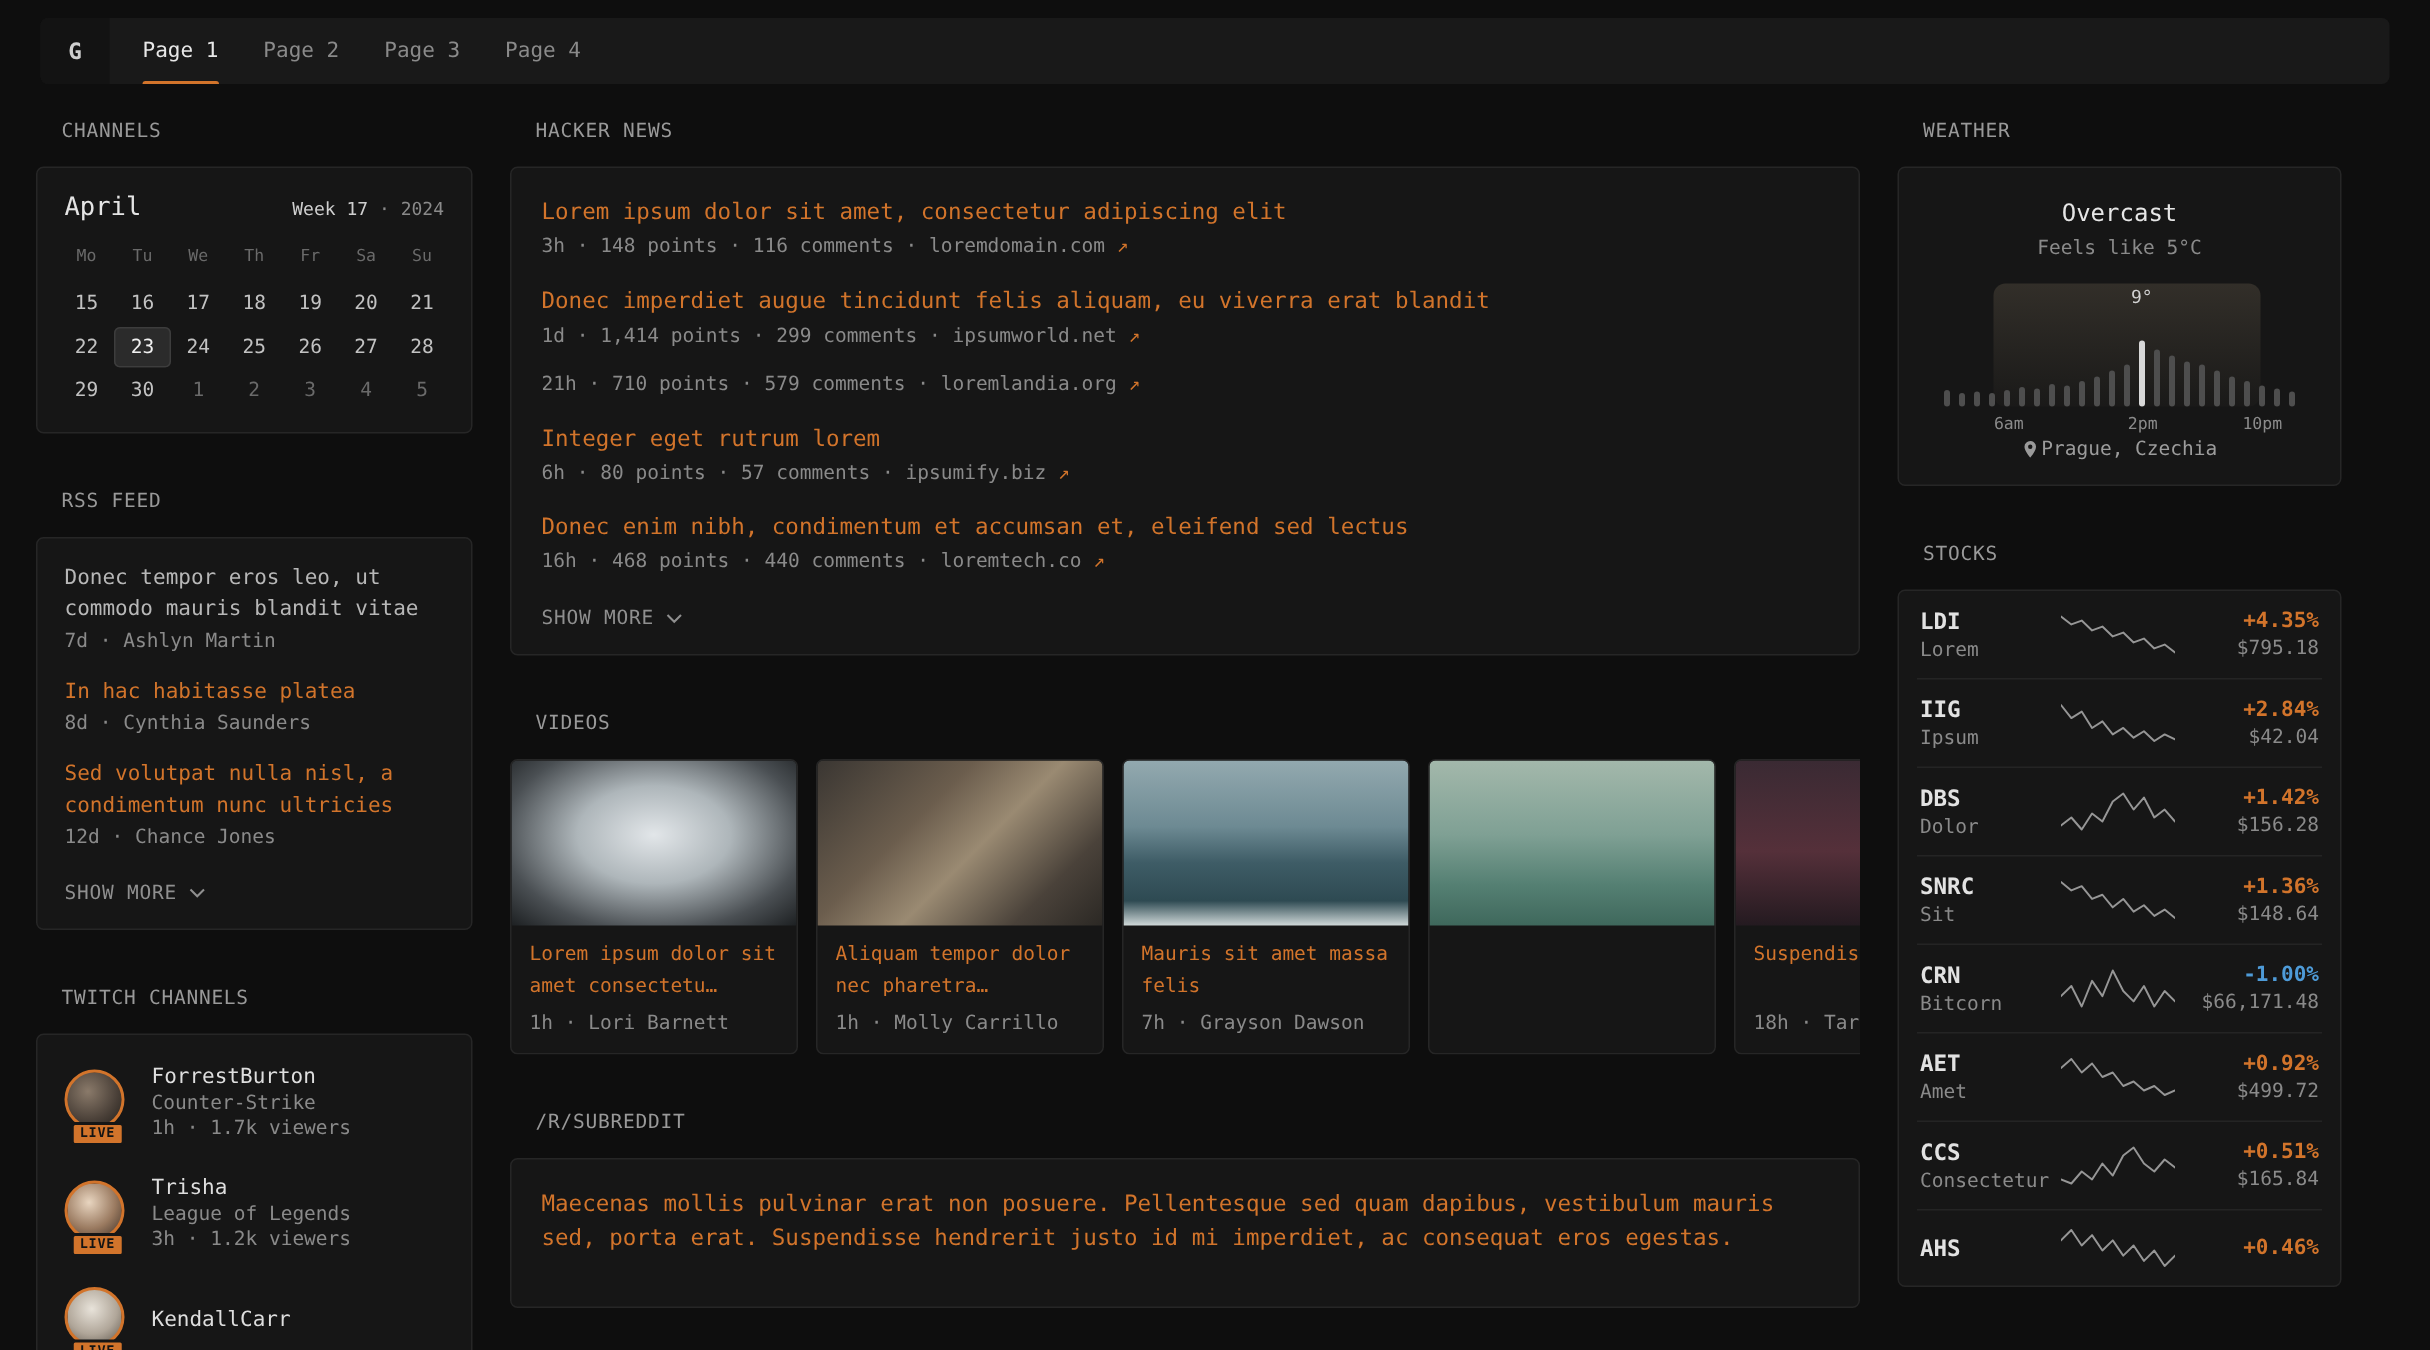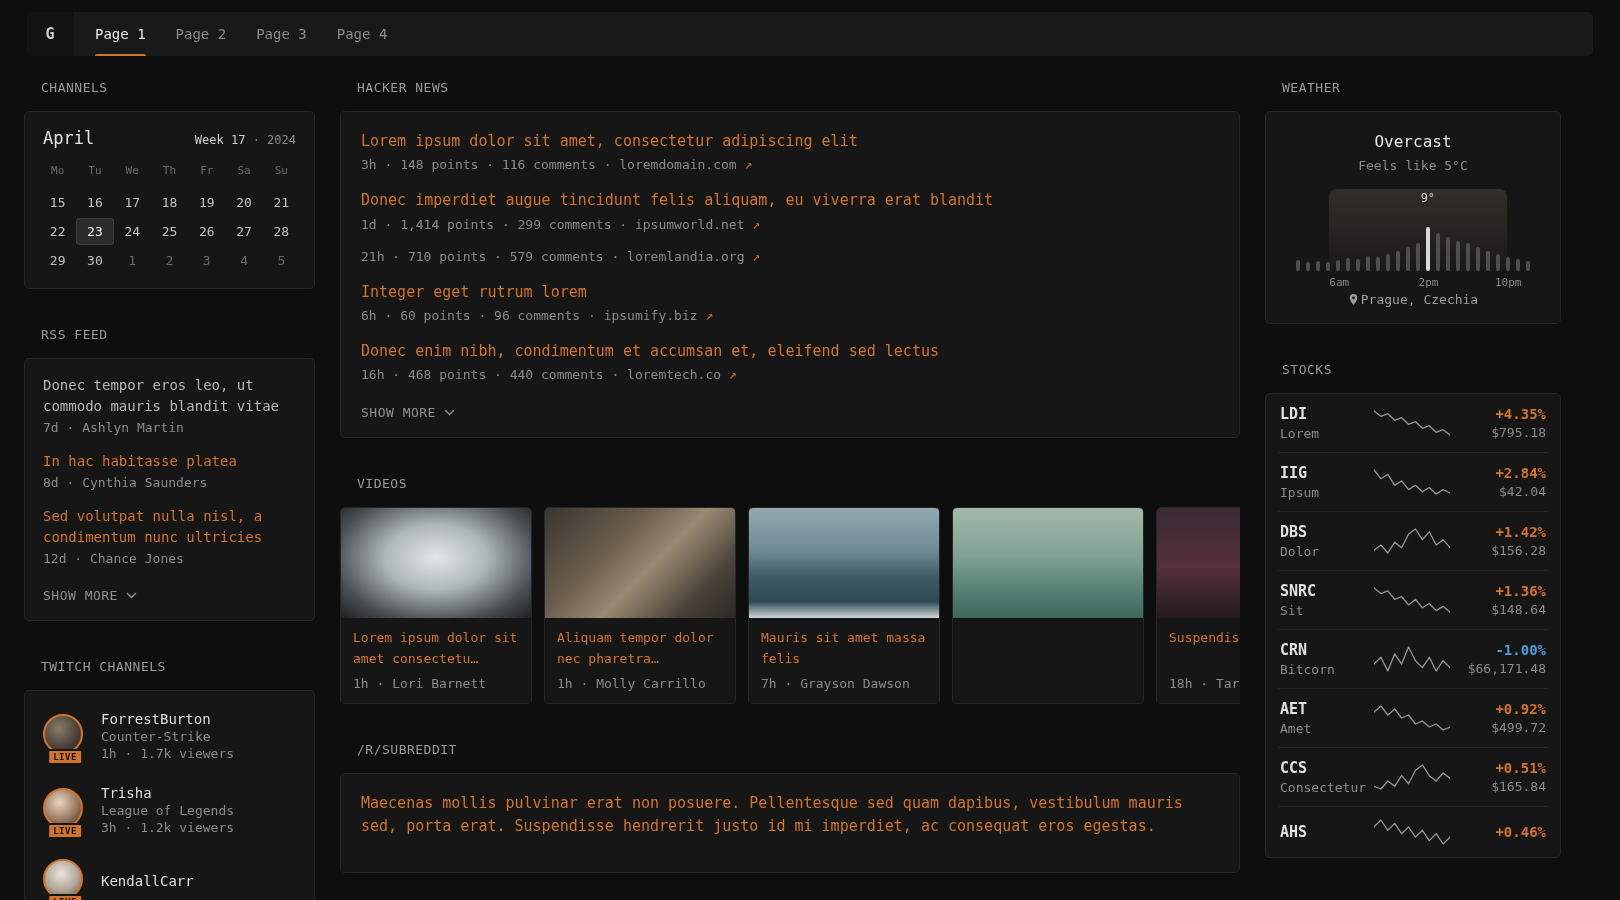--- a/index.html
+++ b/index.html
@@ -262,21 +262,21 @@
             </div>
             <div class="hn-item">
               <a class="hn-title">Donec imperdiet augue tincidunt felis aliquam, eu viverra erat blandit</a>
               <div class="hn-meta"><span>1d · 1,414 points · 299 comments · </span><a class="hn-domain">ipsumworld.net</a><span class="arrow"> ↗</span></div>
             </div>
             <div class="hn-item">
               <div class="hn-meta"><span>21h · 710 points · 579 comments · </span><a class="hn-domain">loremlandia.org</a><span class="arrow"> ↗</span></div>
             </div>
             <div class="hn-item">
               <a class="hn-title">Integer eget rutrum lorem</a>
-              <div class="hn-meta"><span>6h · 60 points · 96 comments · </span><a class="hn-domain">ipsumify.biz</a><span class="arrow"> ↗</span></div>
+              <div class="hn-meta"><span>6h · 80 points · 57 comments · </span><a class="hn-domain">ipsumify.biz</a><span class="arrow"> ↗</span></div>
             </div>
             <div class="hn-item">
               <a class="hn-title">Donec enim nibh, condimentum et accumsan et, eleifend sed lectus</a>
               <div class="hn-meta"><span>16h · 468 points · 440 comments · </span><a class="hn-domain">loremtech.co</a><span class="arrow"> ↗</span></div>
             </div>
           </div>
         <div><div class="show-more">
               <span>SHOW MORE</span>
               <span class="chev">
                 <svg width="11" height="7" viewBox="0 0 11 7">

